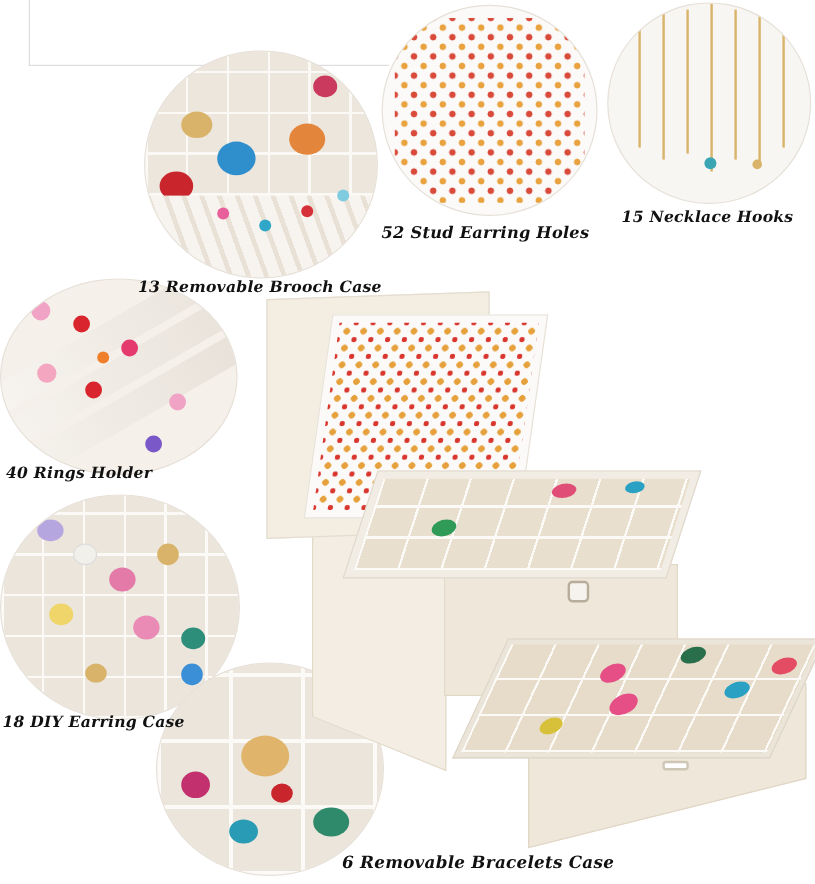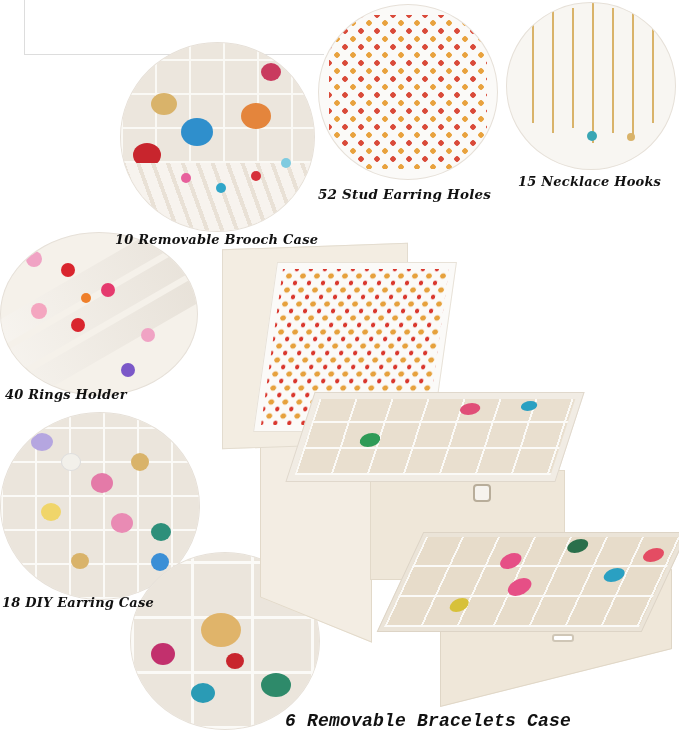--- a/index.html
+++ b/index.html
@@ -125,16 +125,16 @@
     <div class="dot" style="left:200px;top:35px;width:20px;height:14px;background:#2aa0c2;"></div>
     <div class="dot" style="left:230px;top:15px;width:20px;height:14px;background:#e44c63;"></div>
     <div class="dot" style="left:110px;top:45px;width:22px;height:18px;background:#e64f86;"></div>
     <div class="dot" style="left:60px;top:65px;width:18px;height:14px;background:#d7c13a;"></div>
   </div>
   <div class="handle"></div>
 </div>
 
 <div class="label" style="left:318px;top:186px;font-size:13.5px;">52 Stud Earring Holes</div>
 <div class="label" style="left:518px;top:174px;">15 Necklace Hooks</div>
-<div class="label" style="left:115px;top:232px;">10 Removable Brooch Case</div>
+<div class="label" style="left:115px;top:232px;">13 Removable Brooch Case</div>
 <div class="label" style="left:5px;top:387px;">40 Rings Holder</div>
 <div class="label" style="left:2px;top:595px;text-align:right;">18 DIY Earring Case</div>
-<div class="label" style="left:285px;top:711px;font-size:18px;font-family:Liberation Mono, monospace;">6 Removable Bracelets Case</div>
+<div class="label" style="left:285px;top:711px;font-size:14px;">6 Removable Bracelets Case</div>
 
 </body></html>

